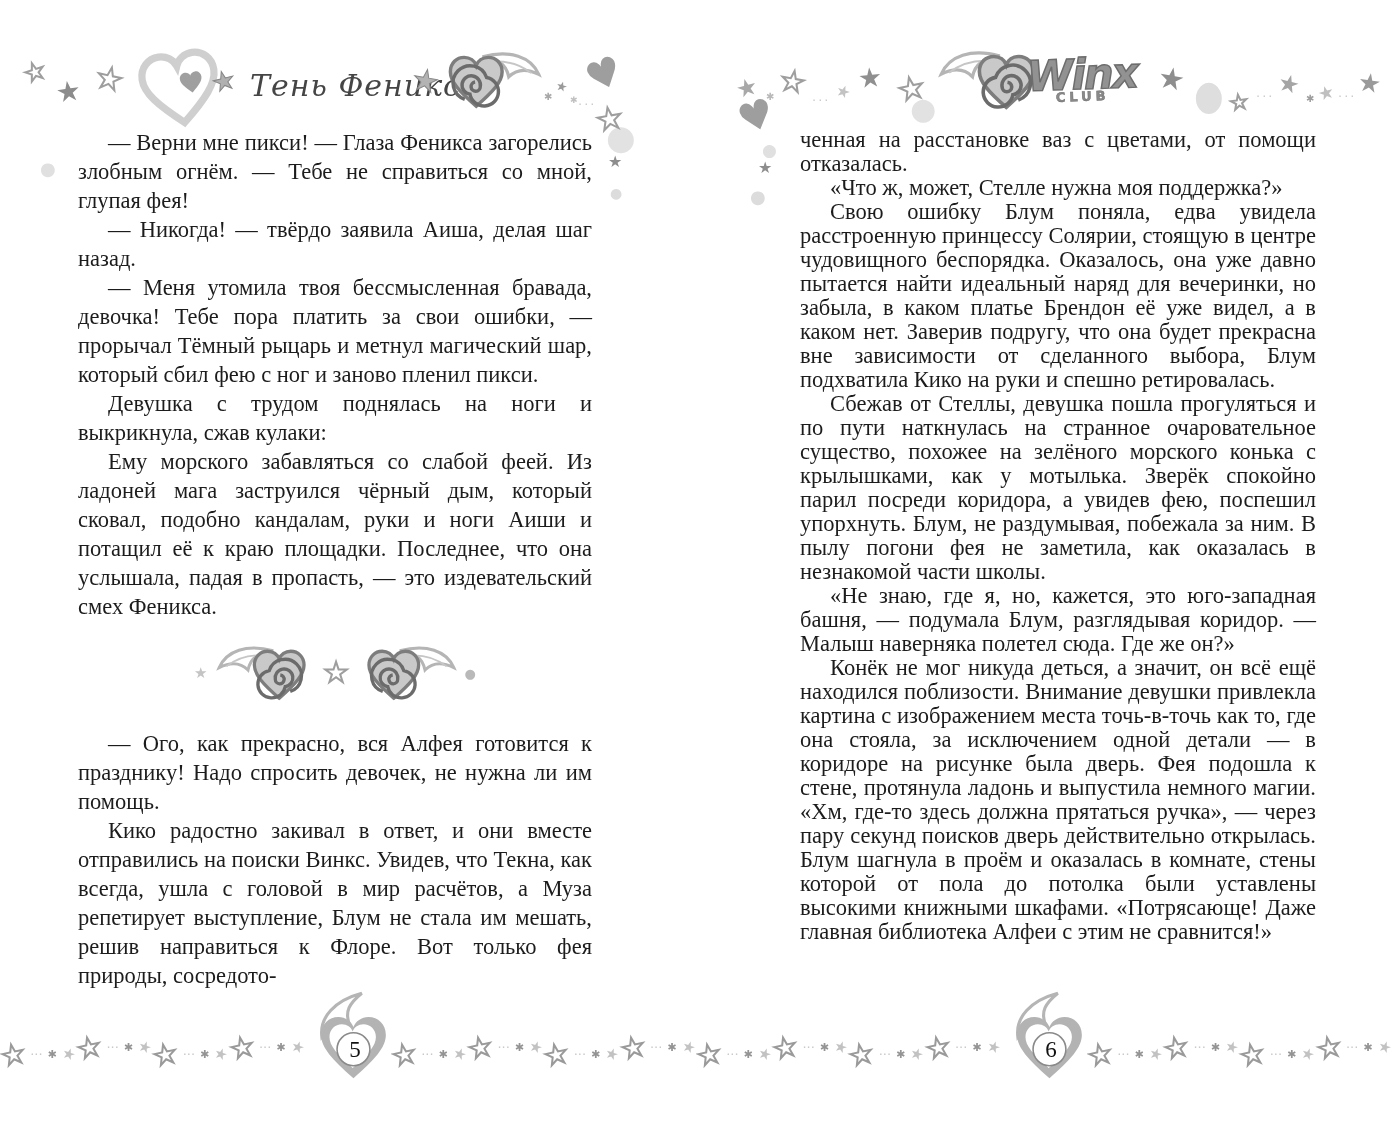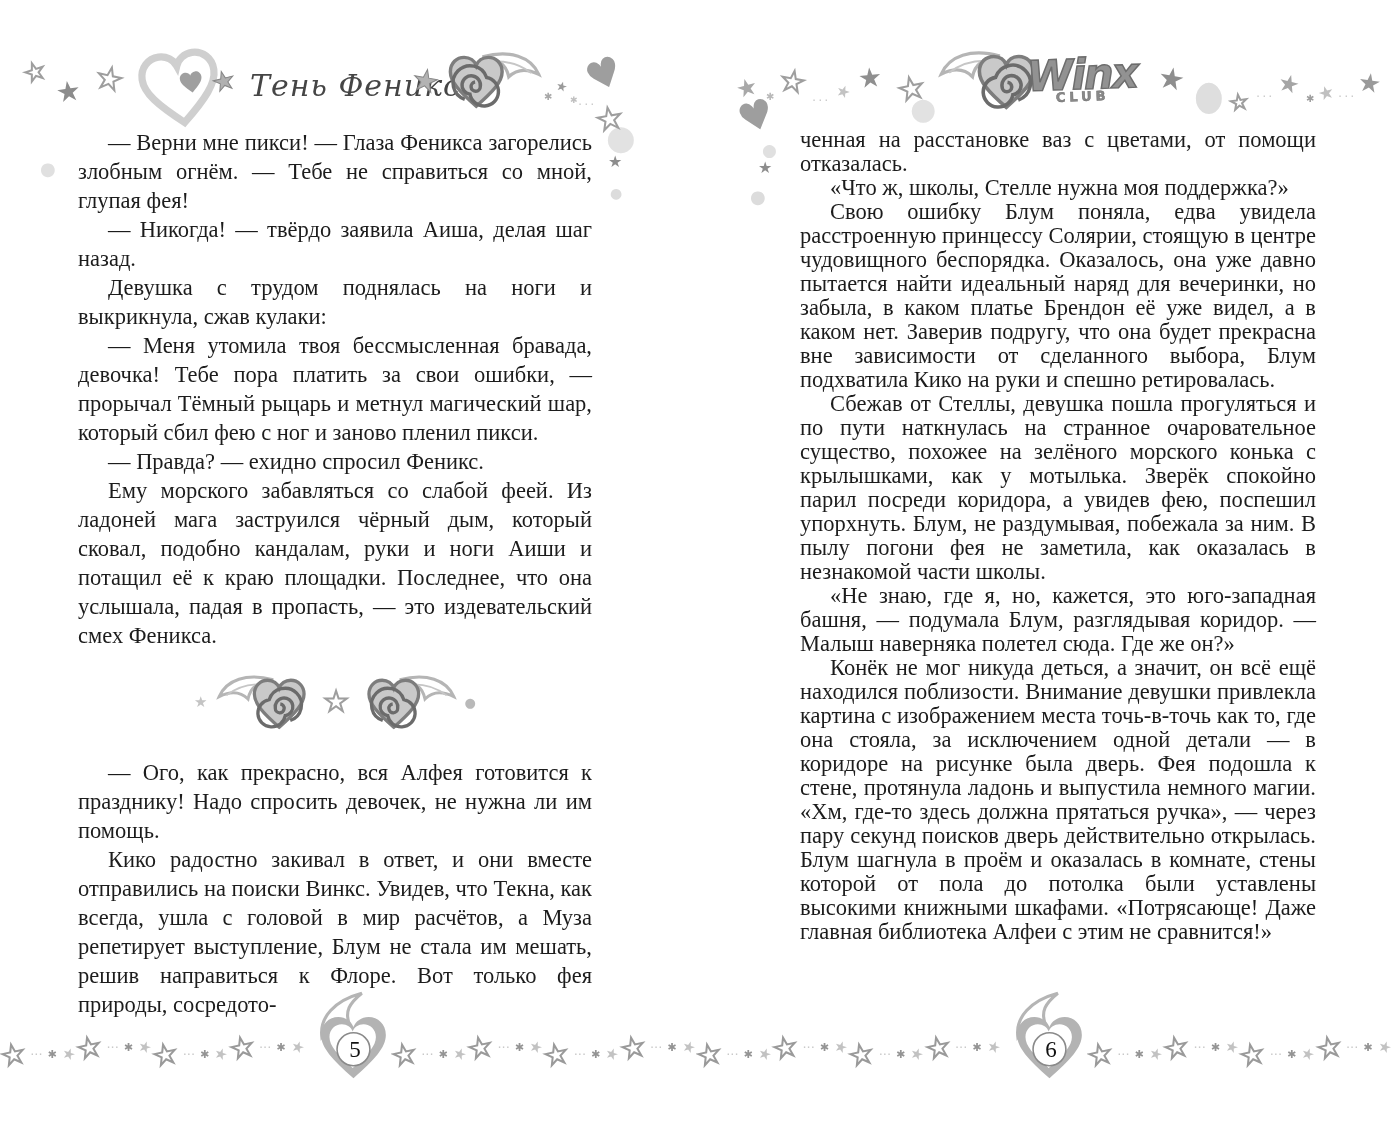--- a/index.html
+++ b/index.html
@@ -93,23 +93,22 @@
 
     <span class="d" style="left:40px;top:160px;font-size:18px;color:#e0e0e0">●</span>
     <span class="d" style="left:606px;top:120px;font-size:34px;color:#e2e2e2">●</span>
     <span class="d star-w" style="left:596px;top:104px;font-size:30px;transform:rotate(-10deg)">★</span>
     <span class="d" style="left:608px;top:154px;font-size:16px;color:#8d8d8d">★</span>
     <span class="d" style="left:610px;top:186px;font-size:14px;color:#dcdcdc">●</span>
 
     <div class="text-block">
         <p class="indent">— Верни мне пикси! — Глаза Феникса загорелись злобным огнём. — Тебе не справиться со мной, глупая фея!</p>
         <p class="indent">— Никогда! — твёрдо заявила Аиша, делая шаг назад.</p>
+        <p class="indent">— Меня утомила твоя бессмысленная бравада, девочка! Тебе пора платить за свои ошибки, — прорычал Тёмный рыцарь и метнул магический шар, который сбил фею с ног и заново пленил пикси.</p>
         <p class="indent">Девушка с трудом поднялась на ноги и выкрикнула, сжав кулаки:</p>
-        <p class="indent">— Меня утомила твоя бессмысленная бравада, девочка! Тебе пора платить за свои ошибки, — прорычал Тёмный рыцарь и метнул магический шар, который сбил фею с ног и заново пленил пикси.</p>
-        <p class="indent">— Правда? — ехидно спросил Феникс.</p>
         <p class="indent">Ему морского забавляться со слабой феей. Из ладоней мага заструился чёрный дым, который сковал, подобно кандалам, руки и ноги Аиши и потащил её к краю площадки. Последнее, что она услышала, падая в пропасть, — это издевательский смех Феникса.</p>
   <div class="divider">
     <span class="d" style="font-size:15px;color:#c4c4c4">★</span>
     <svg width="96" height="72" viewBox="0 0 160 110" style="overflow:visible">
       <use href="#wingedheart"></use>
     </svg>
     <span class="d star-w" style="font-size:28px">★</span>
     <svg width="96" height="72" viewBox="0 0 160 110" style="overflow:visible">
       <use href="#wingedheart" transform="scale(-1,1) translate(-160,0)"></use>
     </svg>
@@ -213,21 +212,21 @@
       <span class="d" style="left:662px;top:18px;font-size:26px;color:#9a9a9a;transform:rotate(8deg)">★</span>
     </div>
 
     <span class="d" style="left:42px;top:96px;font-size:40px;color:#9e9e9e;transform:rotate(-18deg);font-family:'DejaVu Sans',sans-serif">♥</span>
     <span class="d" style="left:66px;top:142px;font-size:17px;color:#e0e0e0">●</span>
     <span class="d" style="left:62px;top:160px;font-size:16px;color:#8d8d8d">★</span>
     <span class="d" style="left:54px;top:188px;font-size:18px;color:#dcdcdc">●</span>
 
     <div class="text-block">
         <p>ченная на расстановке ваз с цветами, от помощи отказалась.</p>
-        <p class="indent">«Что ж, школы, Стелле нужна моя поддержка?»</p>
+        <p class="indent">«Что ж, может, Стелле нужна моя поддержка?»</p>
         <p class="indent">Свою ошибку Блум поняла, едва увидела расстроенную принцессу Солярии, стоящую в центре чудовищного беспорядка. Оказалось, она уже давно пытается найти идеальный наряд для вечеринки, но забыла, в каком платье Брендон её уже видел, а в каком нет. Заверив подругу, что она будет прекрасна вне зависимости от сделанного выбора, Блум подхватила Кико на руки и спешно ретировалась.</p>
         <p class="indent">Сбежав от Стеллы, девушка пошла прогуляться и по пути наткнулась на странное очаровательное существо, похожее на зелёного морского конька с крылышками, как у мотылька. Зверёк спокойно парил посреди коридора, а увидев фею, поспешил упорхнуть. Блум, не раздумывая, побежала за ним. В пылу погони фея не заметила, как оказалась в незнакомой части школы.</p>
         <p class="indent">«Не знаю, где я, но, кажется, это юго-западная башня, — подумала Блум, разглядывая коридор. — Малыш наверняка полетел сюда. Где же он?»</p>
         <p class="indent">Конёк не мог никуда деться, а значит, он всё ещё находился поблизости. Внимание девушки привлекла картина с изображением места точь-в-точь как то, где она стояла, за исключением одной детали — в коридоре на рисунке была дверь. Фея подошла к стене, протянула ладонь и выпустила немного магии. «Хм, где-то здесь должна прятаться ручка», — через пару секунд поисков дверь действительно открылась. Блум шагнула в проём и оказалась в комнате, стены которой от пола до потолка были уставлены высокими книжными шкафами. «Потрясающе! Даже главная библиотека Алфеи с этим не сравнится!»</p>
       </div>
 
     <div class="footer">
       <div class="trail">
           <span class="cl" style="transform: translateY(3px);">
             <span style="font-size: 27px; color: rgb(255, 255, 255); transform: rotate(-12deg); -webkit-text-stroke: 2px rgb(154, 154, 154);">★</span>

